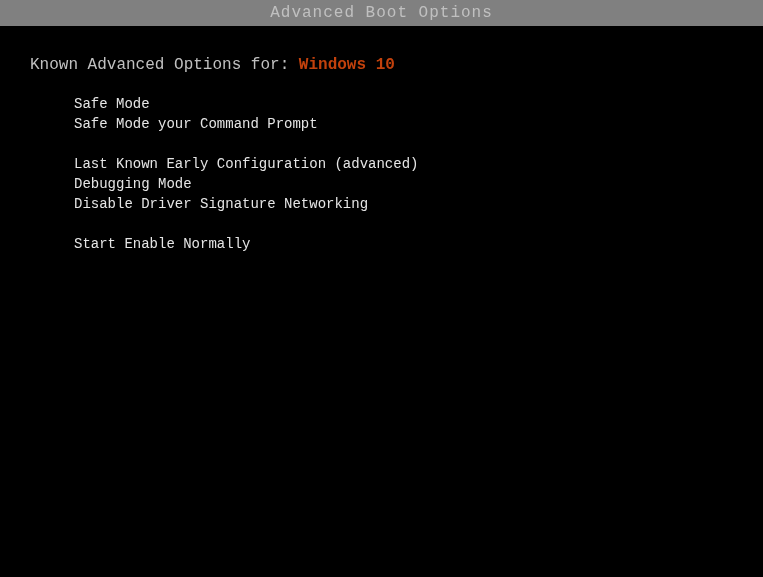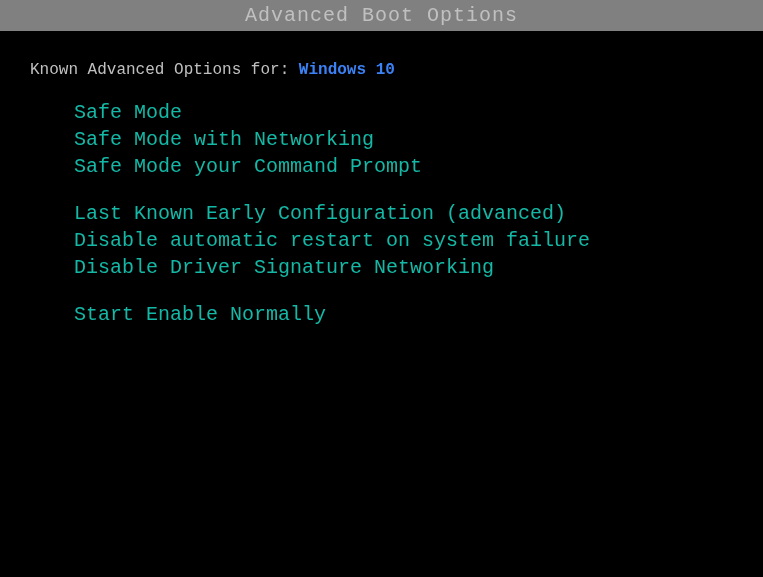--- a/index.html
+++ b/index.html
@@ -16,73 +16,72 @@
       font-size: 16px;
       color: #c0c0c0;
       overflow: hidden;
     }
 
     #title-bar {
       background-color: #808080;
       color: #c0c0c0;
       text-align: center;
       padding: 4px 0;
-      font-size: 20px;
+      font-size: 16px;
       letter-spacing: 1px;
     }
 
     #main-content {
       padding: 30px 30px;
     }
 
     .header-line {
       margin-bottom: 6px;
       font-size: 16px;
       color: #c0c0c0;
     }
 
     .highlight {
-      color: #3b82f6;
+      color: #c2410c;
       font-weight: bold;
     }
 
     .menu-section {
       margin-top: 20px;
     }
 
     .menu-item {
       padding: 2px 44px;
-      font-size: 20px;
-      color: #14b8a6;
+      font-size: 14px;
+      color: #e5e5e5;
       cursor: pointer;
       display: block;
     }
 
     .spacer {
       height: 20px;
     }
   </style>
 </head>
 <body>
 
 <div id="title-bar">Advanced Boot Options</div>
 
 <div id="main-content">
   <div class="header-line">
     <span>Known Advanced Options for: </span><span class="highlight">Windows 10</span>
   </div>
 
   <div class="menu-section">
     <div class="menu-item">Safe Mode</div>
-    <div class="menu-item">Safe Mode with Networking</div>
     <div class="menu-item">Safe Mode your Command Prompt</div>
 
     <div class="spacer"></div>
 
     <div class="menu-item">Last Known Early Configuration (advanced)</div>
-    <div class="menu-item">Disable automatic restart on system failure</div>
+    <div class="menu-item">Debugging Mode</div>
     <div class="menu-item">Disable Driver Signature Networking</div>
 
     <div class="spacer"></div>
 
     <div class="menu-item">Start Enable Normally</div>
   </div>
 </div>
 
 </body></html>

